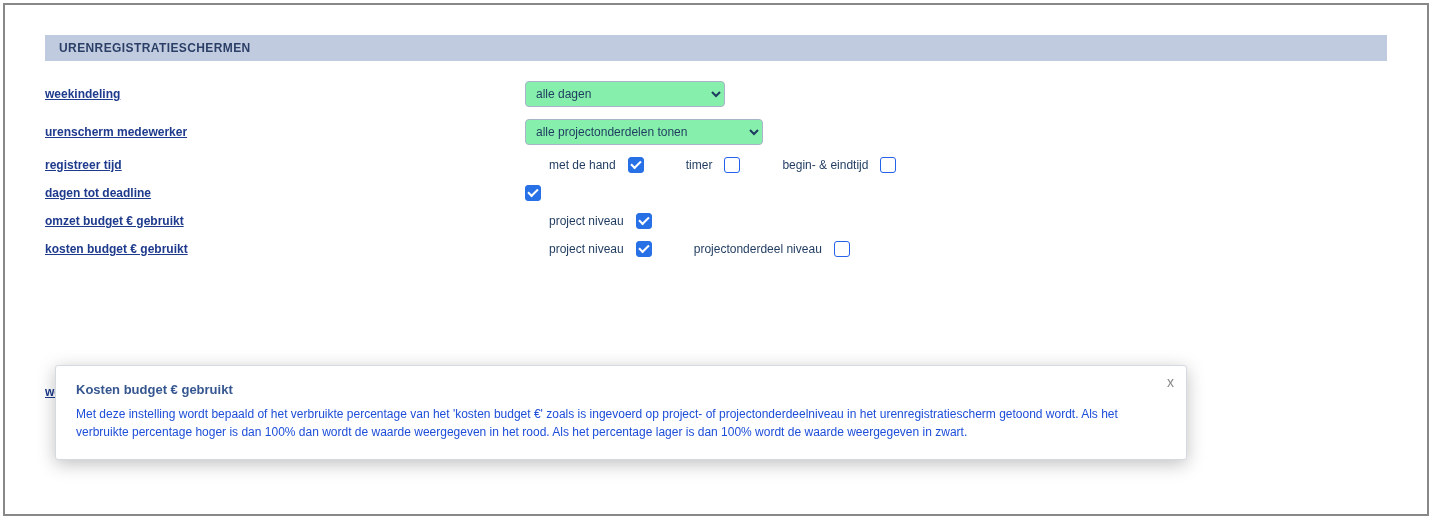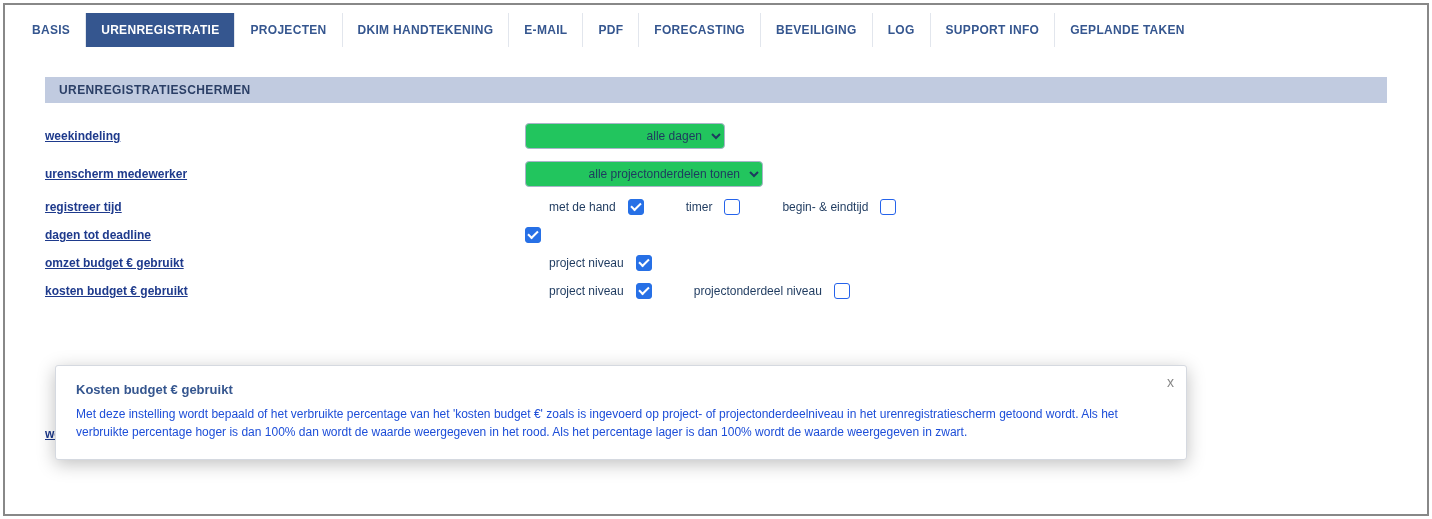--- a/index.html
+++ b/index.html
@@ -66,24 +66,23 @@
     gap: 8px;
     color: #1e3a5f;
     font-size: 12px;
   }
   select {
     border: 1px solid #a9b4c9;
     border-radius: 4px;
     padding: 4px 6px;
     font-size: 12px;
     color: #1e3a5f;
-    background: #22c55e;
+    background: #86efac;
     min-width: 70px;
     font-family: inherit;
-    text-align: right;
   }
   select.w200 { width: 200px; }
   select.w230 { width: 238px; }
   select.w170 { width: 177px; }
   .chk {
     width: 16px;
     height: 16px;
     border: 1.5px solid #2563eb;
     border-radius: 3px;
     display: inline-flex;
@@ -138,33 +137,20 @@
     cursor: pointer;
     font-family: Arial, sans-serif;
   }
   .firstrow { margin-top: 14px; }
 </style>
 </head>
 <body>
 
 <div class="outer">
 
-  <div class="tabs">
-      <div class="tab">BASIS</div>
-      <div class="tab active">URENREGISTRATIE</div>
-      <div class="tab">PROJECTEN</div>
-      <div class="tab">DKIM HANDTEKENING</div>
-      <div class="tab">E-MAIL</div>
-      <div class="tab">PDF</div>
-      <div class="tab">FORECASTING</div>
-      <div class="tab">BEVEILIGING</div>
-      <div class="tab">LOG</div>
-      <div class="tab">SUPPORT INFO</div>
-      <div class="tab">GEPLANDE TAKEN</div>
-    </div>
 
   <div class="content">
     <div class="section-header">URENREGISTRATIESCHERMEN</div>
 
     <div class="row firstrow">
       <div class="label">weekindeling</div>
       <div class="controls">
         <select class="w200">
           <option>alle dagen</option>
         </select>

